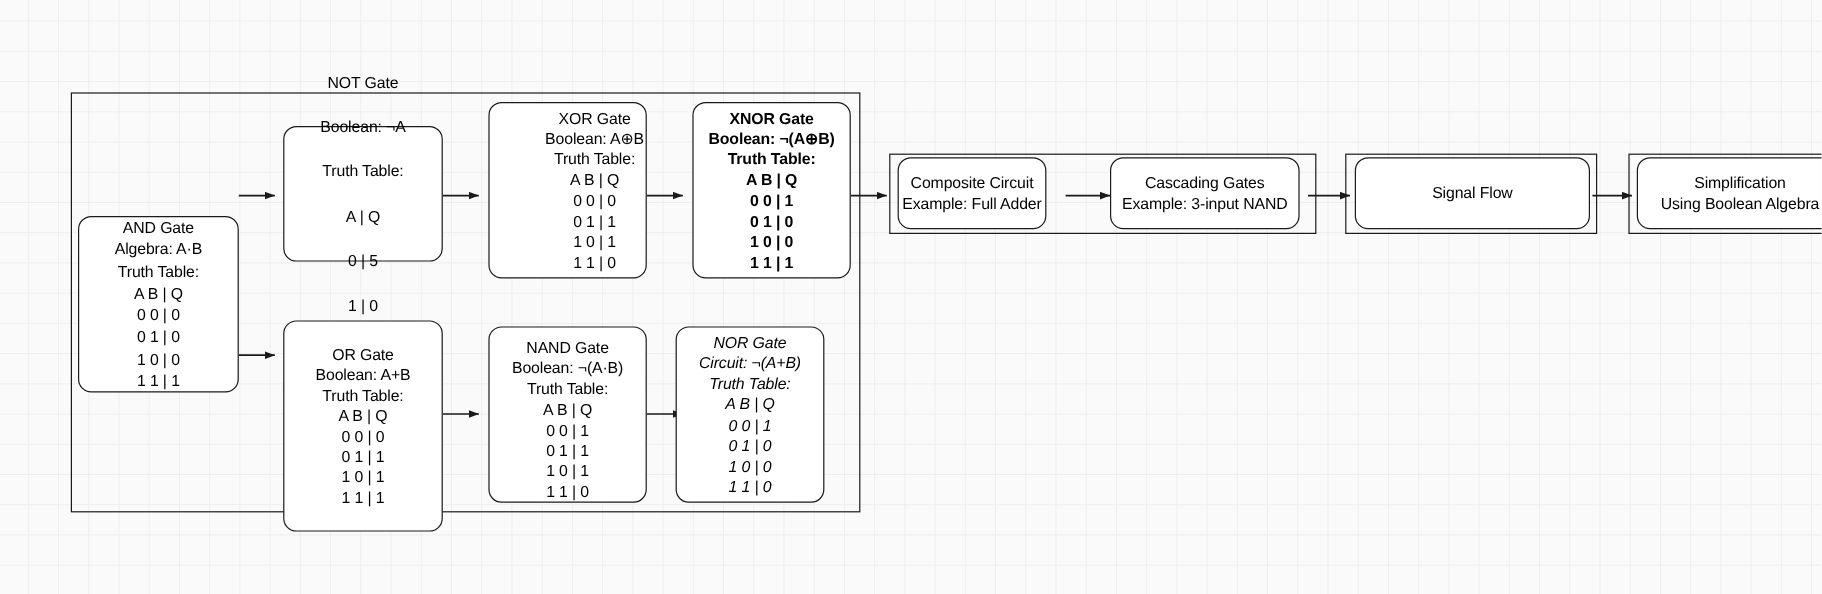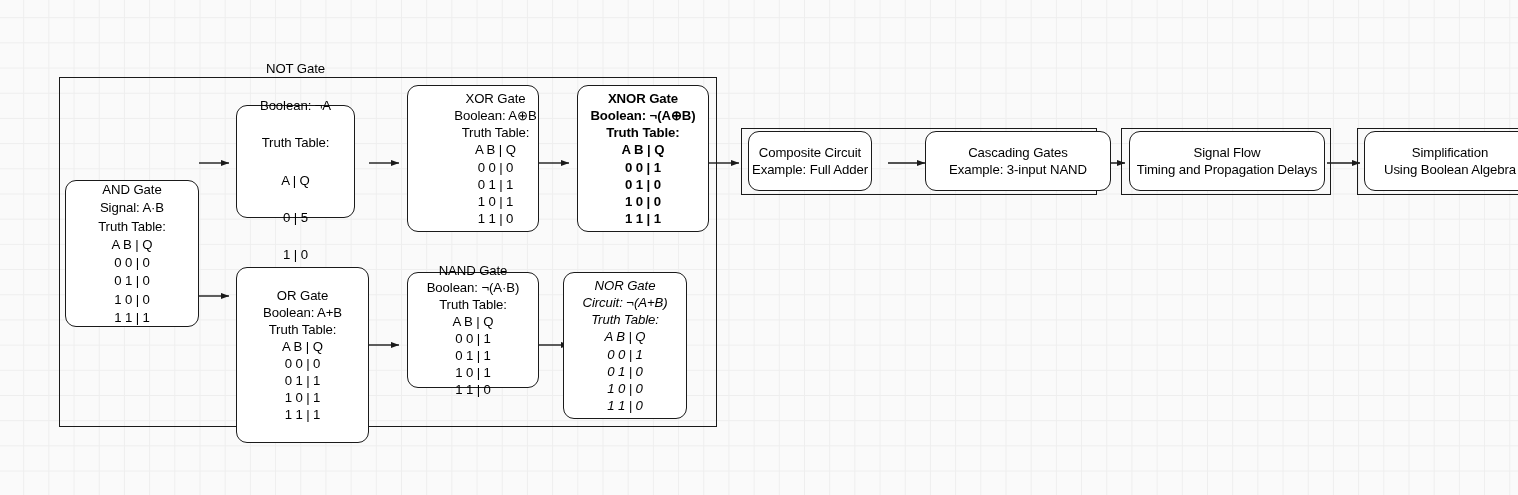--- a/index.html
+++ b/index.html
@@ -83,30 +83,30 @@
     <path d="M539,345 L569,345"></path>
     <path d="M709,163 L739,163"></path>
     <path d="M888,163 L925,163"></path>
     <path d="M1090,163 L1125,163"></path>
     <path d="M1327,163 L1360,163"></path>
   </g>
 </svg>
 
 <div class="node" style="left:65px; top:180px; width:134px; height:147px;justify-content:space-between;">
   <span class="ln">AND Gate</span>
-  <span class="ln">Signal: A·B</span>
+  <span class="ln">Algebra: A·B</span>
   <span class="ln">Truth Table:</span>
   <span class="ln">A B | Q</span>
   <span class="ln">0 0 | 0</span>
   <span class="ln">0 1 | 0</span>
   <span class="ln">1 0 | 0</span>
   <span class="ln">1 1 | 1</span>
 </div>
 
-<div class="node" style="left:236px; top:105px; width:119px; height:113px;gap:20px;">
+<div class="node" style="left:236px; top:105px; width:133px; height:113px;gap:20px;">
   <span class="ln">NOT Gate</span>
   <span class="ln">Boolean: ¬A</span>
   <span class="ln">Truth Table:</span>
   <span class="ln">A | Q</span>
   <span class="ln">0 | 5</span>
   <span class="ln">1 | 0</span>
 </div>
 
 <div class="node" style="left:407px; top:85px; width:132px; height:147px;padding-left:45px;">
   <span class="ln">XOR Gate</span>
@@ -134,21 +134,21 @@
   <span class="ln">OR Gate</span>
   <span class="ln">Boolean: A+B</span>
   <span class="ln">Truth Table:</span>
   <span class="ln">A B | Q</span>
   <span class="ln">0 0 | 0</span>
   <span class="ln">0 1 | 1</span>
   <span class="ln">1 0 | 1</span>
   <span class="ln">1 1 | 1</span>
 </div>
 
-<div class="node" style="left:407px; top:272px; width:132px; height:116px;">
+<div class="node" style="left:407px; top:272px; width:132px; height:147px;justify-content:flex-end;">
   <span class="ln">NAND Gate</span>
   <span class="ln">Boolean: ¬(A·B)</span>
   <span class="ln">Truth Table:</span>
   <span class="ln">A B | Q</span>
   <span class="ln">0 0 | 1</span>
   <span class="ln">0 1 | 1</span>
   <span class="ln">1 0 | 1</span>
   <span class="ln">1 1 | 0</span>
 </div>
 
@@ -161,26 +161,25 @@
   <span class="ln">0 1 | 0</span>
   <span class="ln">1 0 | 0</span>
   <span class="ln">1 1 | 0</span>
 </div>
 
 <div class="node" style="left:748px; top:131px; width:124px; height:60px;">
   <span class="ln">Composite Circuit</span>
   <span class="ln">Example: Full Adder</span>
 </div>
 
-<div class="node" style="left:925px; top:131px; width:186px; height:60px;">
+<div class="node" style="left:925px; top:131px; width:158px; height:60px;">
   <span class="ln">Cascading Gates</span>
   <span class="ln">Example: 3-input NAND</span>
 </div>
 
 <div class="node" style="left:1129px; top:131px; width:196px; height:60px;">
   <span class="ln">Signal Flow</span>
-  <span class="ln">Timing and Propagation Delays</span>
 </div>
 
 <div class="node" style="left:1364px; top:131px; width:172px; height:60px;">
   <span class="ln">Simplification</span>
   <span class="ln">Using Boolean Algebra</span>
 </div>
 
 </body></html>

